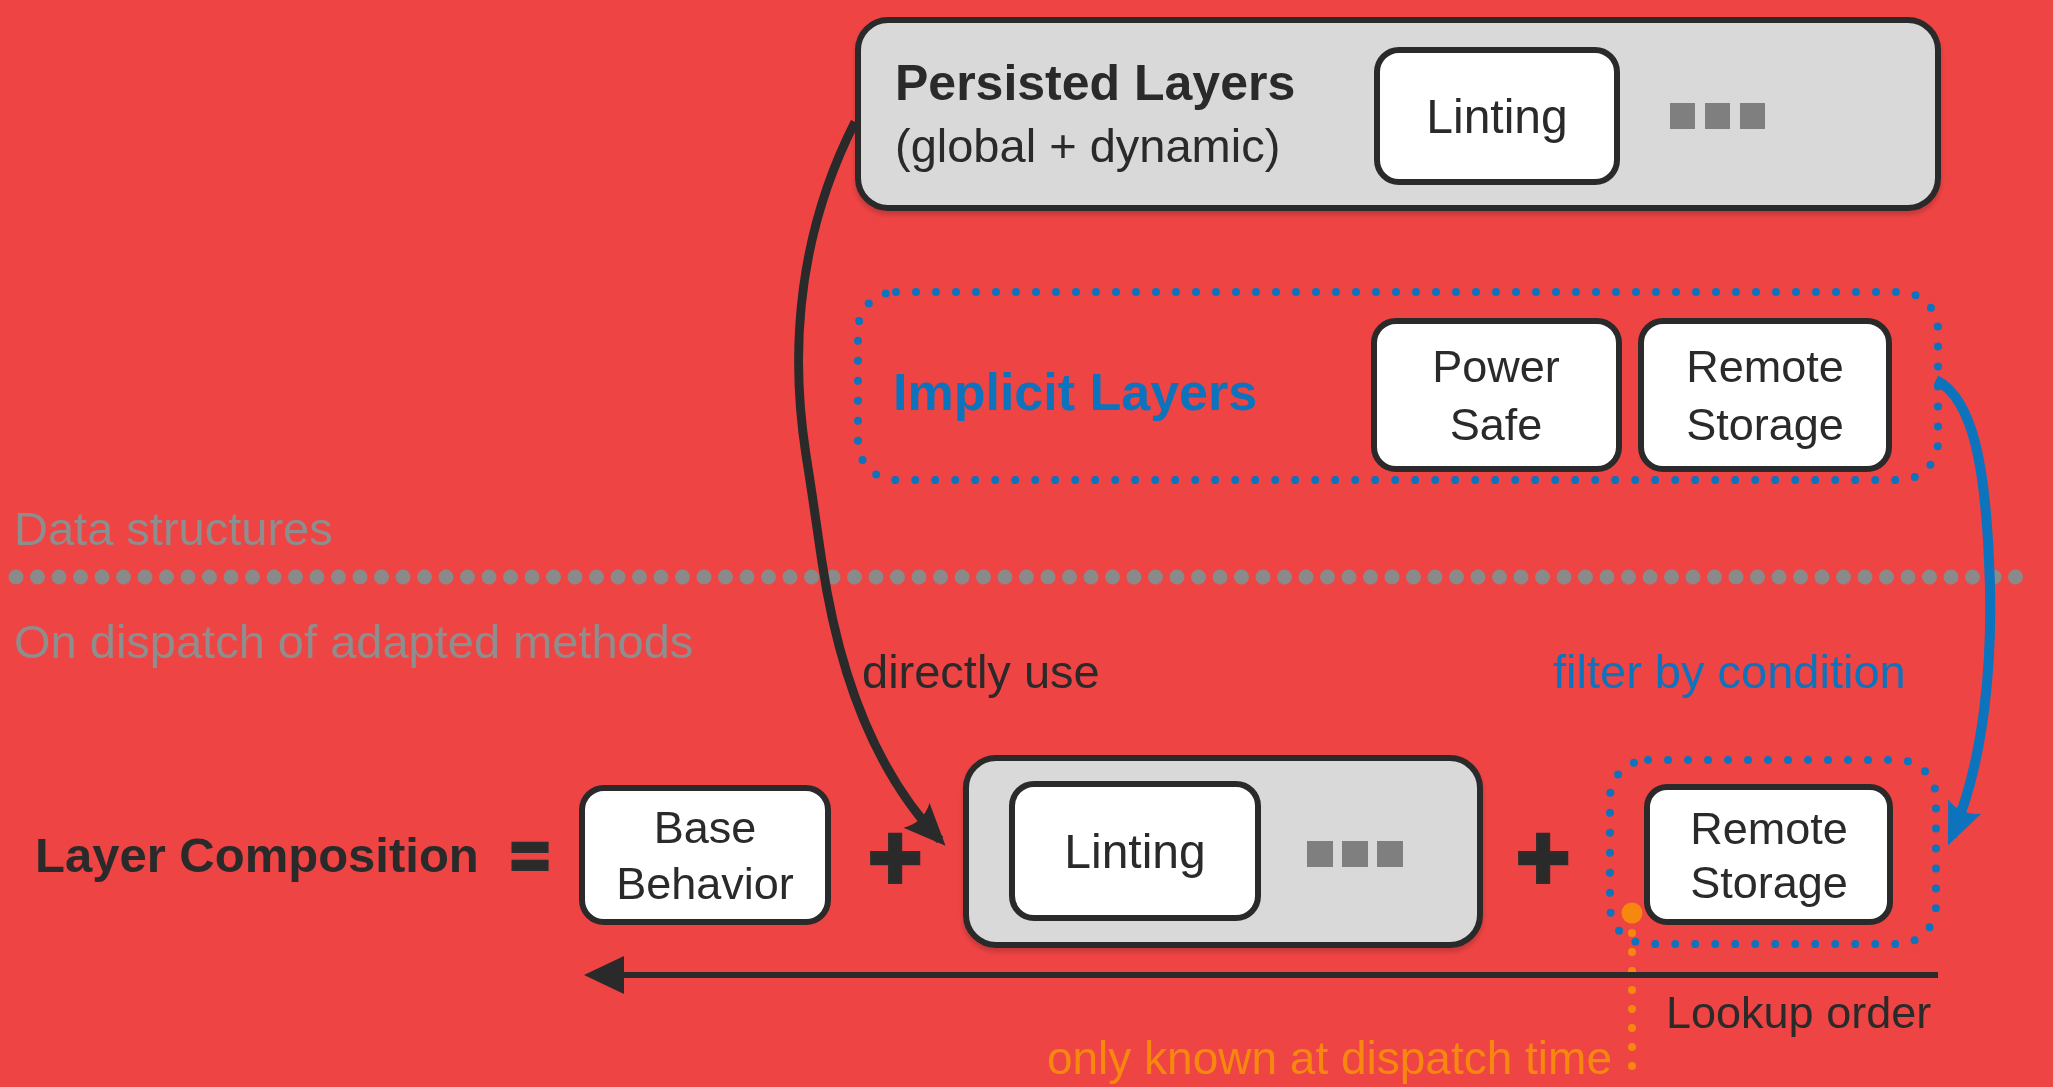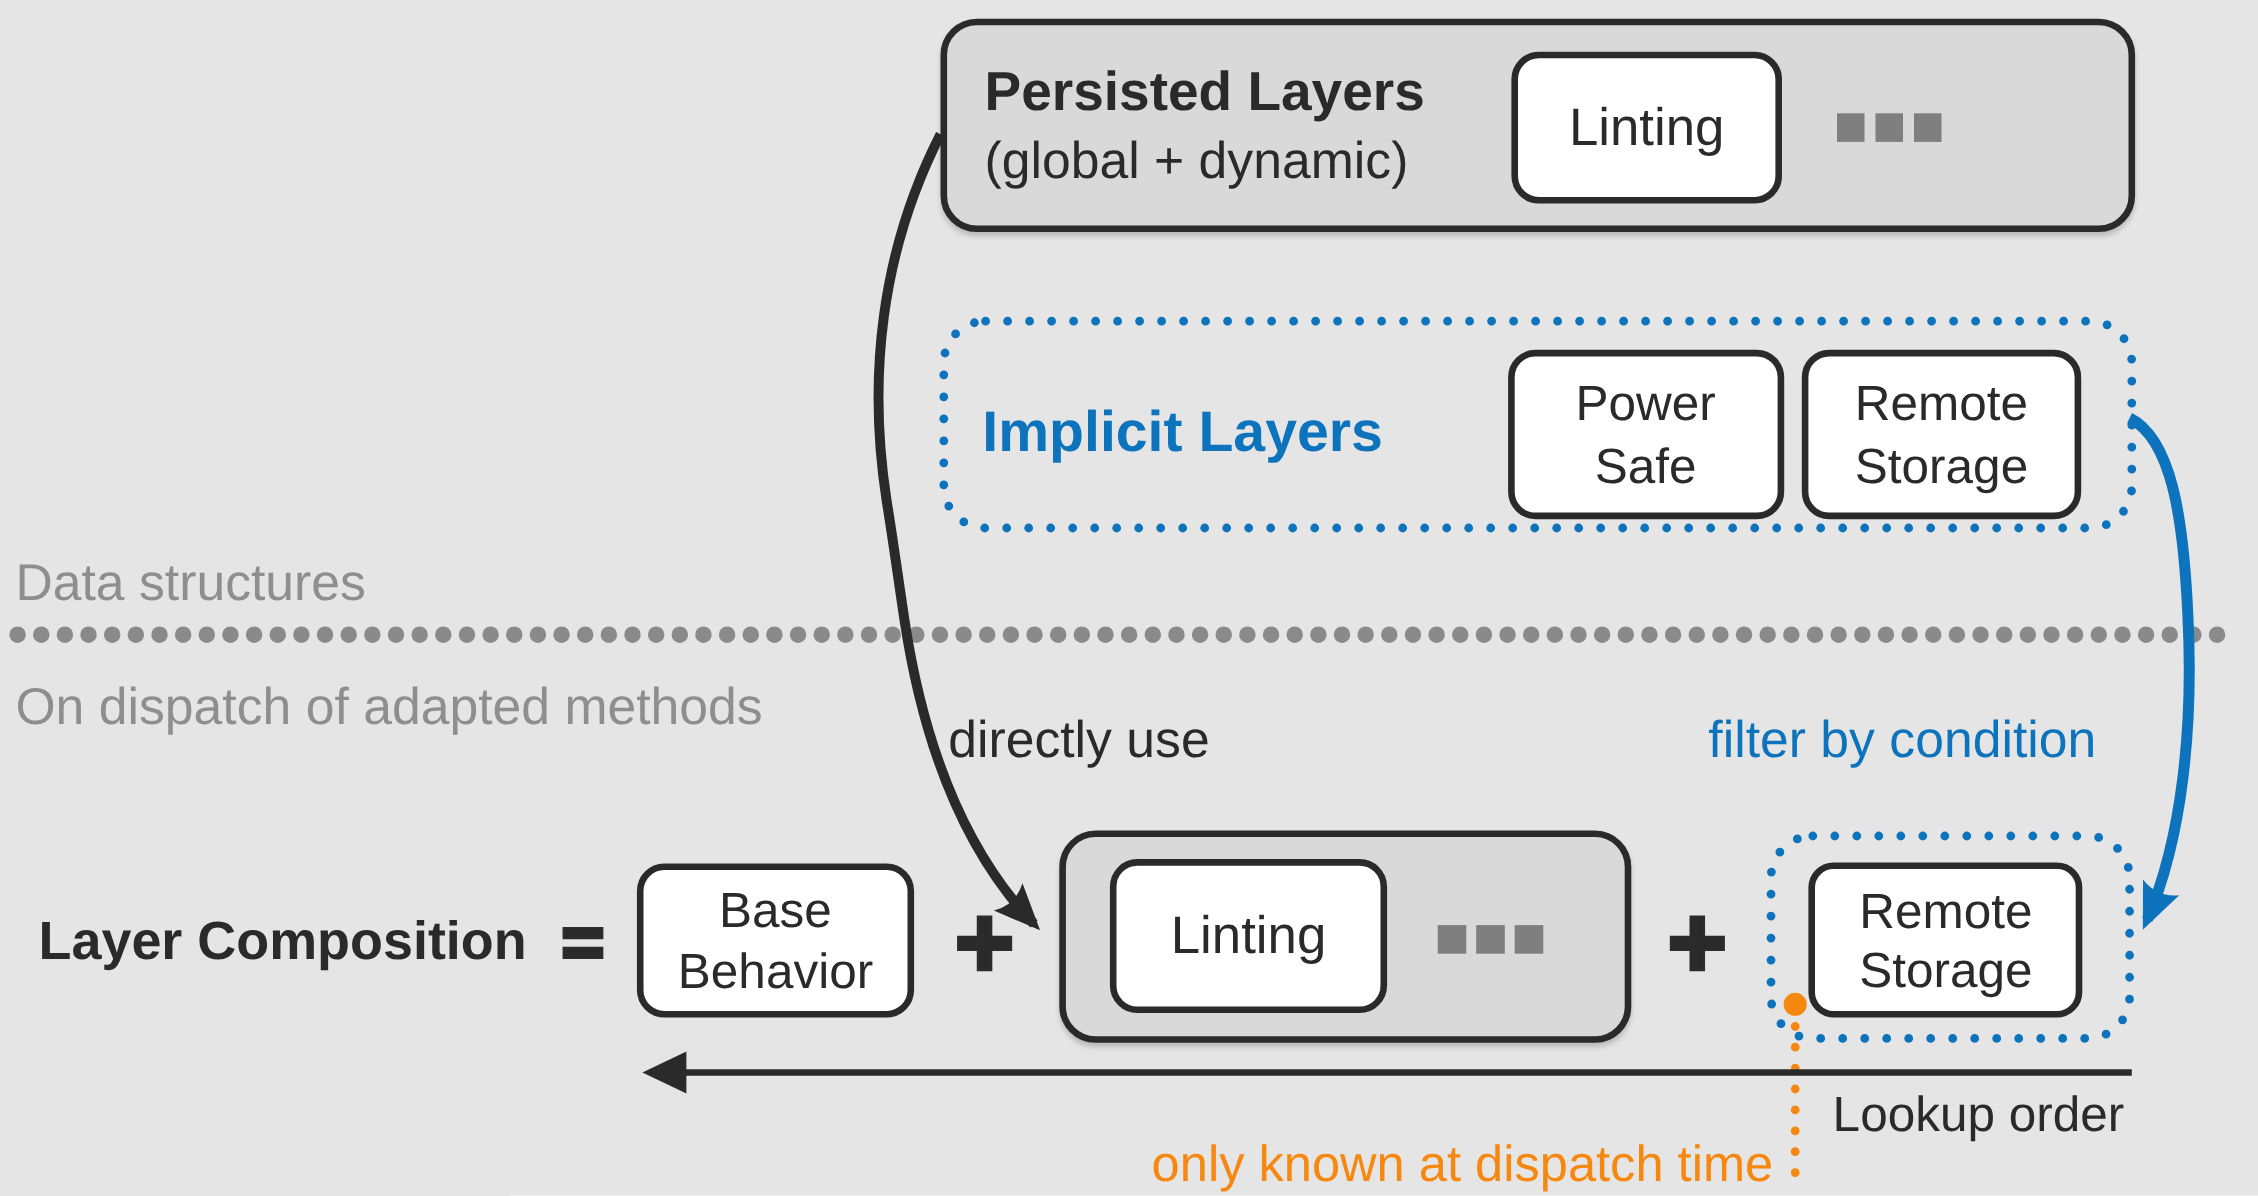--- a/index.html
+++ b/index.html
@@ -4,21 +4,21 @@
 <style>
   html, body {
     margin: 0;
     padding: 0;
     background: #ffffff;
   }
   .stage {
     position: relative;
     width: 2053px;
     height: 1087px;
-    background: #e5e5e5;
+    background: #ef4444;
     overflow: hidden;
   }
   svg text {
     font-family: "Liberation Sans", "DejaVu Sans", sans-serif;
     fill: #2a2a2a;
   }
   svg .bold { font-weight: bold; }
   svg .blue-text { fill: #0d73bd; }
   svg .gray-text { fill: #8e8e8e; }
   svg .orange-text { fill: #f6870f; }

